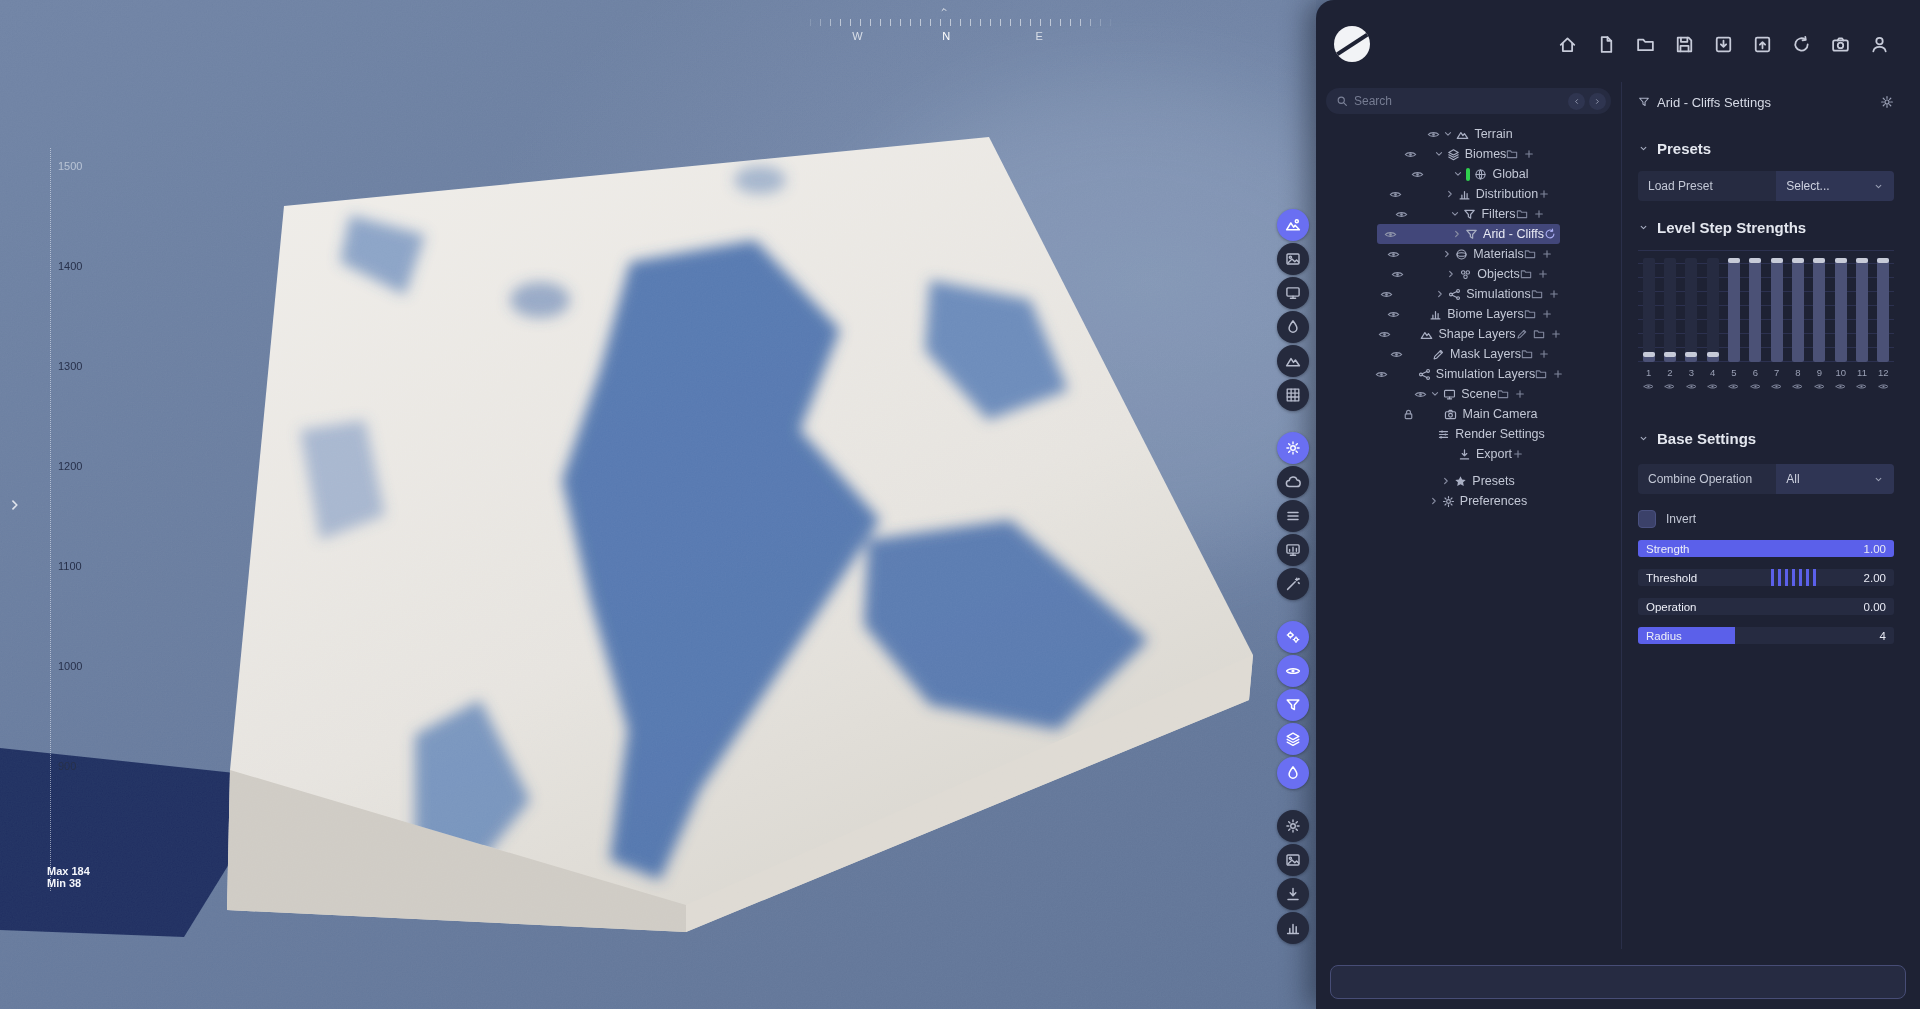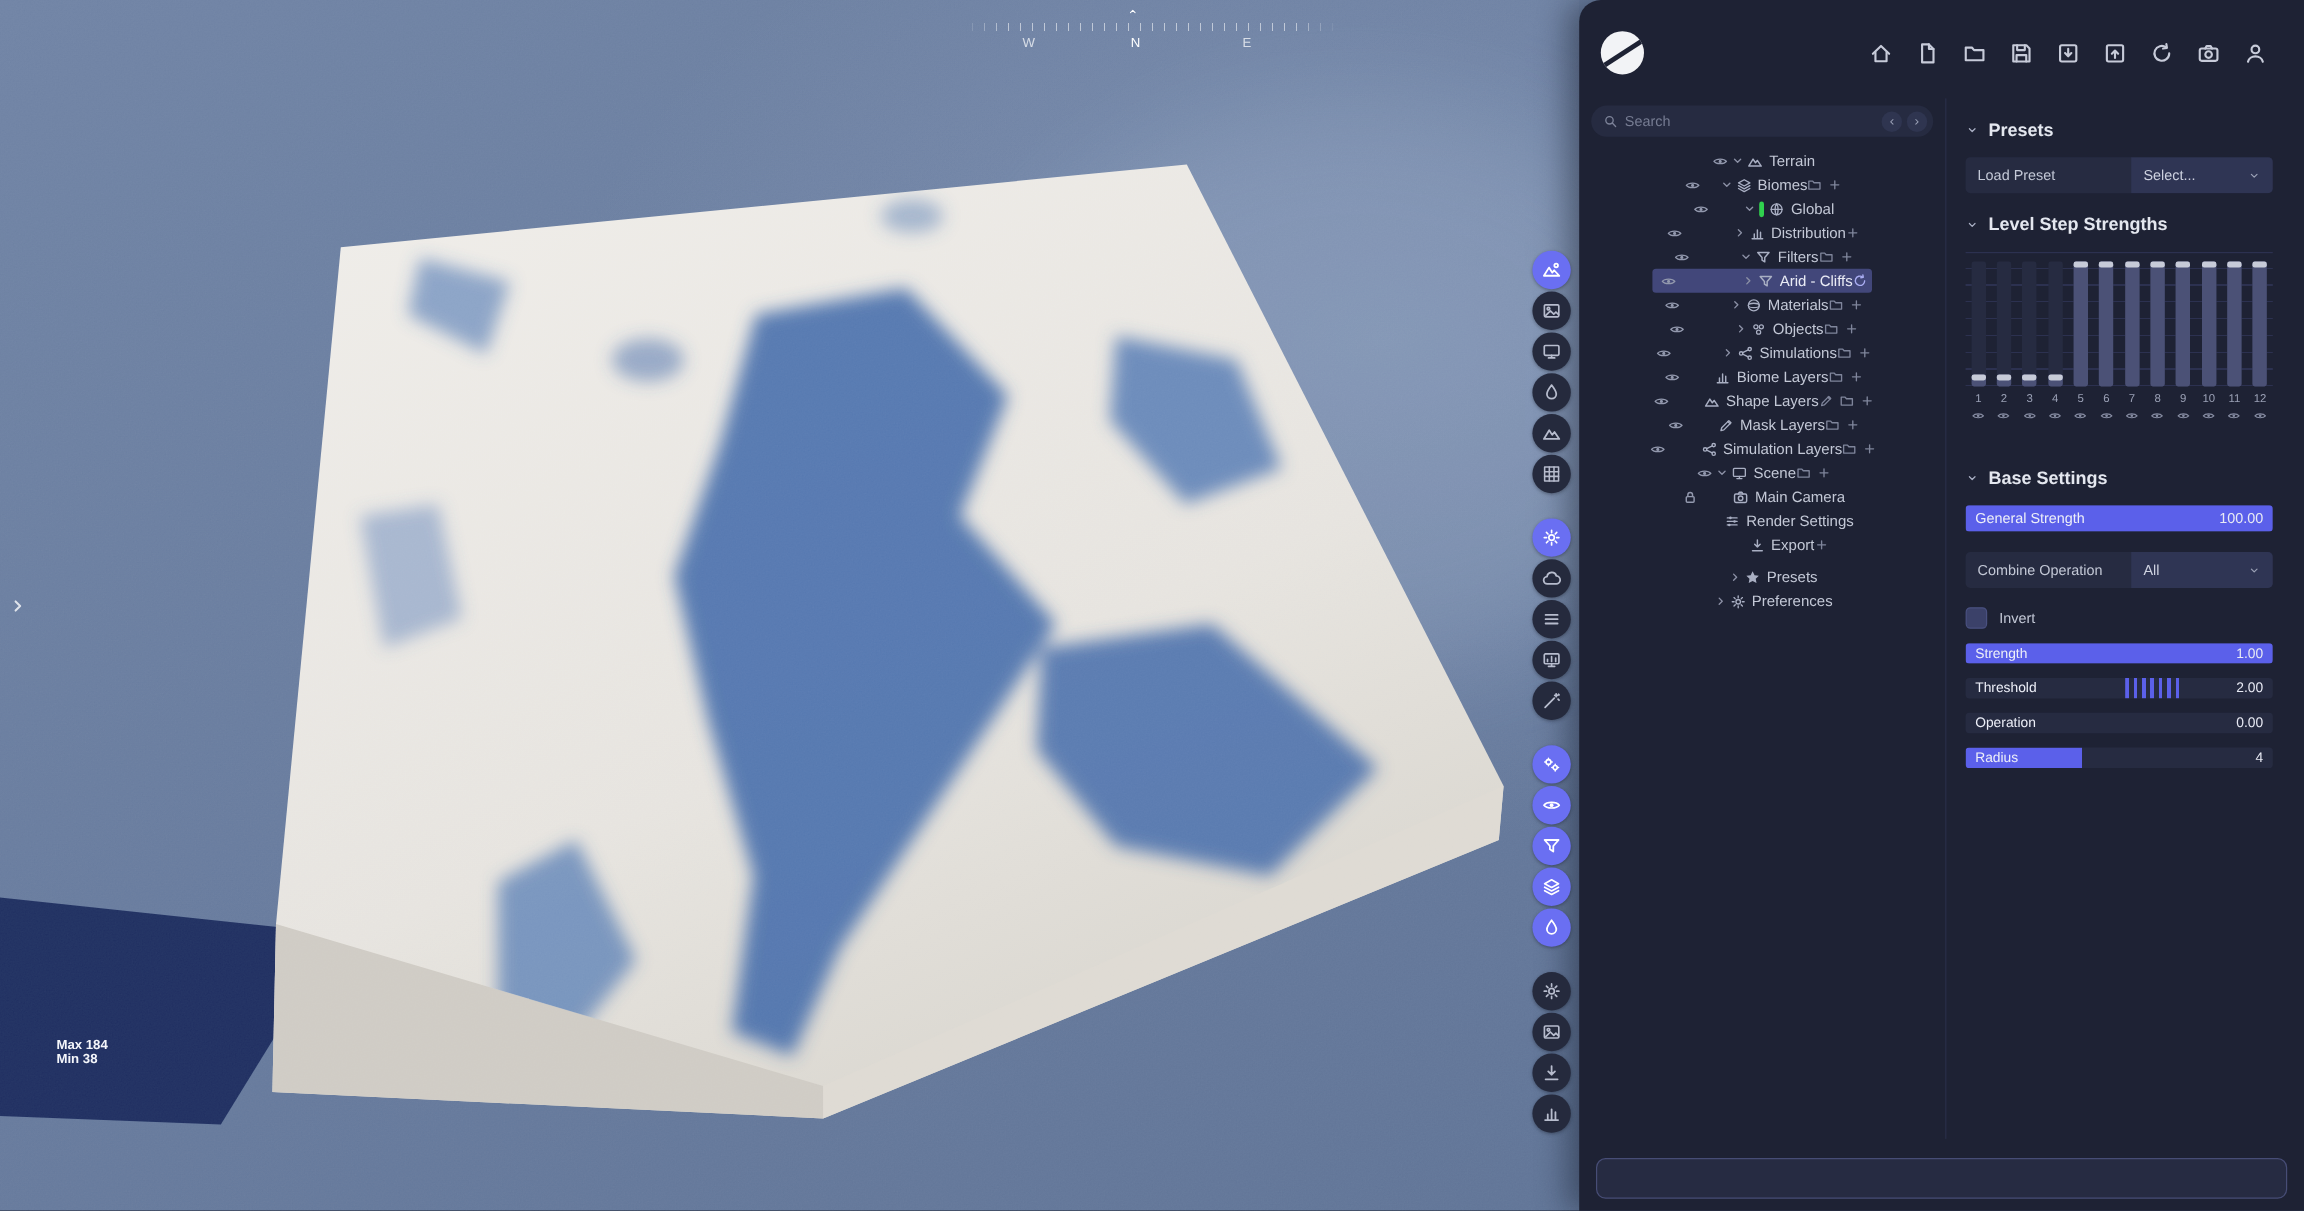--- a/index.html
+++ b/index.html
@@ -398,20 +398,30 @@
     <div class="compass">
       <svg class="ic cup" viewBox="0 0 16 16">
           <use href="#i-chevron-up"></use>
         </svg>
       <div class="ctrack"></div>
       <span class="cw">W</span>
       <span class="cn">N</span>
       <span class="ce">E</span>
     </div>
 
+    <div class="ruler">
+      <div class="rline"></div>
+    <span class="etick faint" style="top: 160px;">1500</span>
+        <span class="etick" style="top: 260px;">1400</span>
+        <span class="etick" style="top: 360px;">1300</span>
+        <span class="etick" style="top: 460px;">1200</span>
+        <span class="etick" style="top: 560px;">1100</span>
+        <span class="etick" style="top: 660px;">1000</span>
+        <span class="etick" style="top: 760px;">900</span>
+      </div>
     <div class="stats">
       <div>Max 184</div>
       <div>Min 38</div>
     </div>
     <svg class="ic expander" viewBox="0 0 16 16">
         <use href="#i-chevron-right"></use>
       </svg>
   </div>
 
   <div class="side-toolbar">
@@ -1003,20 +1013,31 @@
                 <use href="#i-gear"></use>
               </svg>
               <span class="tlabel">Preferences</span>
               <span class="tright"></span>
             </div>
             <div class="tdivider"></div>
           </div>
       </div>
 
       <div class="settings">
+        <div class="set-head">
+          <svg class="ic fi" viewBox="0 0 16 16">
+              <use href="#i-filter"></use>
+            </svg>
+          <span>Arid - Cliffs Settings</span>
+          <button class="icon-btn gearb">
+              <svg class="ic" viewBox="0 0 16 16">
+                <use href="#i-gear"></use>
+              </svg>
+            </button>
+        </div>
 
         <div class="section-head">
           <svg class="ic" viewBox="0 0 16 16">
               <use href="#i-chevron-down"></use>
             </svg>
           <span>Presets</span>
         </div>
         <div class="prop-row">
           <span class="prop-label">Load Preset</span>
           <div class="dropdown">
@@ -1171,27 +1192,20 @@
               </svg>
             </button>
           </div>
 
         <div class="section-head" style="margin-top:38px;">
           <svg class="ic" viewBox="0 0 16 16">
               <use href="#i-chevron-down"></use>
             </svg>
           <span>Base Settings</span>
         </div>
-        <div>
-            <div class="slider tall">
-              <div class="sfill" style="width: 100%;"></div>
-              <span class="slabel">General Strength</span>
-              <span class="svalue">100.00</span>
-            </div>
-          </div>
         <div class="prop-row" style="margin-top:17px;">
           <span class="prop-label">Combine Operation</span>
           <div class="dropdown">
             <span>All</span>
             <svg class="ic" viewBox="0 0 16 16">
                 <use href="#i-chevron-down"></use>
               </svg>
           </div>
         </div>
         <div class="check-row">

